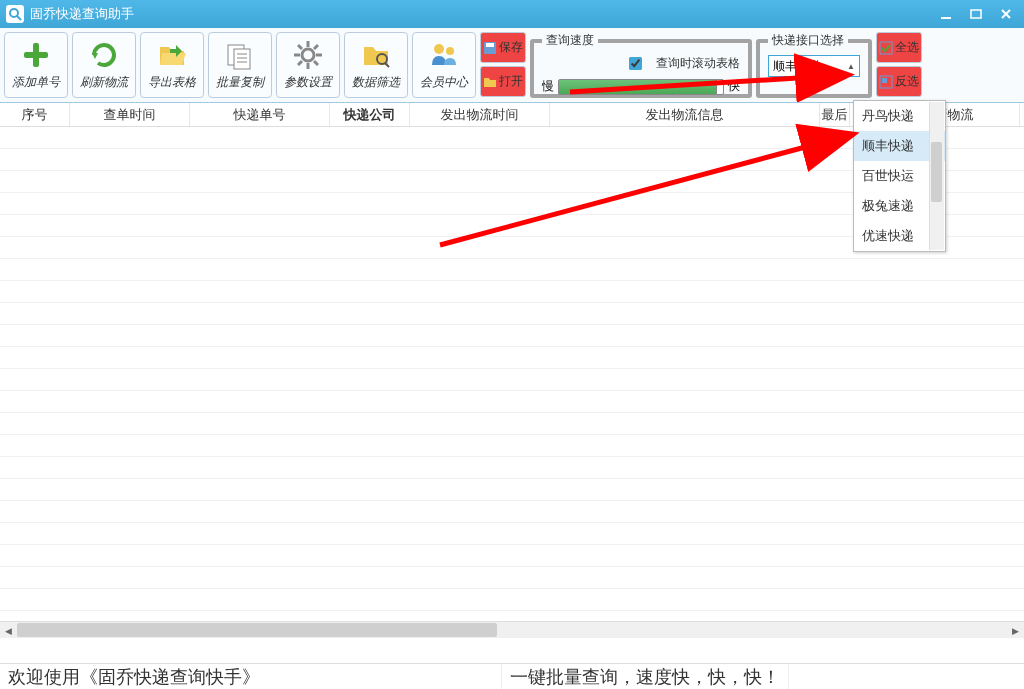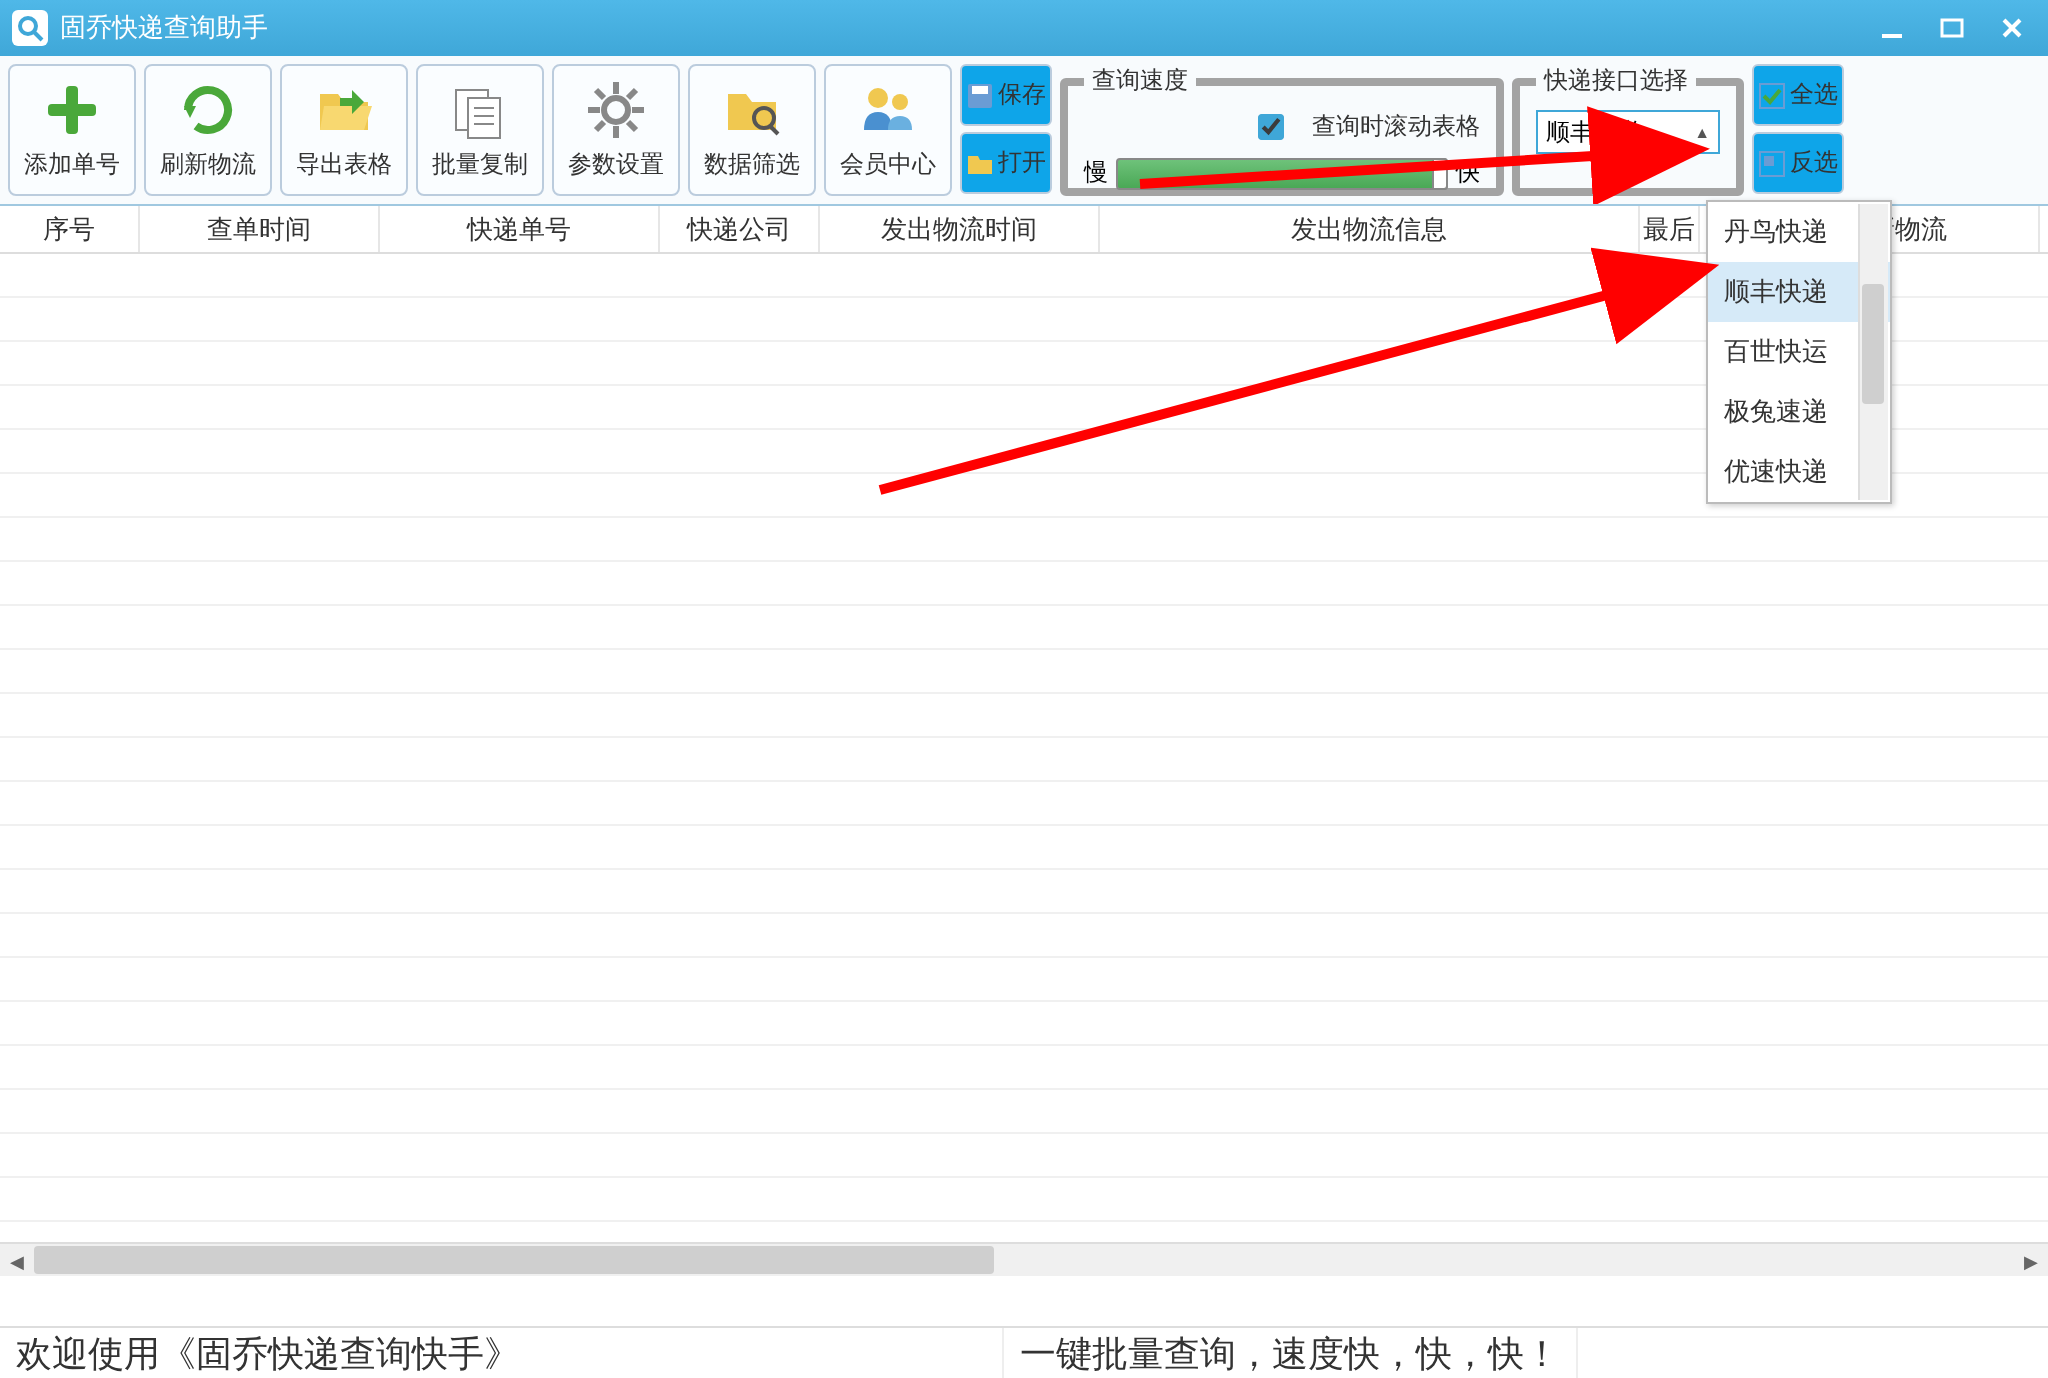--- a/index.html
+++ b/index.html
@@ -9,23 +9,23 @@
 .titlebar { height: 28px; background: linear-gradient(#4fb8e8, #3fa7d8); display: flex; align-items: center; justify-content: space-between; padding: 0 4px 0 6px; color: #fff; }
 .titlebar-left { display: flex; align-items: center; gap: 6px; font-size: 13px; }
 .app-icon { width: 18px; height: 18px; background: #fff; border-radius: 3px; display: flex; align-items: center; justify-content: center; color: #3fa7d8; font-weight: bold; font-size: 12px; }
 .win-ctrls { display: flex; gap: 2px; }
 .win-btn { width: 28px; height: 20px; display: flex; align-items: center; justify-content: center; cursor: pointer; font-size: 14px; }
 
 
 .toolbar-area { border-bottom: 1px solid #a0c8e0; padding: 4px; display: flex; gap: 4px; align-items: flex-start; background: #f8fbfd; position: relative; }
 .tool-btn { width: 64px; height: 66px; border: 1px solid #bcd; border-radius: 4px; background: #fafdff; display: flex; flex-direction: column; align-items: center; justify-content: center; gap: 3px; cursor: pointer; }
 .tool-btn .ticon { width: 32px; height: 32px; display: flex; align-items: center; justify-content: center; }
-.tool-btn .tlabel { font-size: 12px; color: #333; }
+.tool-btn .tlabel { font-size: 12px; color: #333; font-style: italic; }
 .tool-col { display: flex; flex-direction: column; gap: 3px; }
-.small-btn { width: 46px; height: 31px; border: 1px solid #bcd; border-radius: 3px; background: #0ea5e9; display: flex; align-items: center; justify-content: center; gap: 2px; cursor: pointer; font-size: 12px; color: #333; }
+.small-btn { width: 46px; height: 31px; border: 1px solid #bcd; border-radius: 3px; background: #ef4444; display: flex; align-items: center; justify-content: center; gap: 2px; cursor: pointer; font-size: 12px; color: #333; }
 
 fieldset.group { border: 4px solid #a3a3a3; border-radius: 3px; padding: 6px 8px 6px 8px; margin: 0; font-size: 12px; position: relative; height: 66px; }
 fieldset.group legend { padding: 0 4px; color: #333; font-size: 12px; }
 
 .query-speed { width: 222px; }
 .query-speed-row { display: flex; align-items: center; justify-content: flex-end; gap: 14px; font-size: 12px; color: #333; margin-bottom: 6px; }
 .query-speed-row input[type=checkbox] { accent-color: #3fa7d8; width: 13px; height: 13px; }
 .slider-row { display: flex; align-items: center; gap: 4px; }
 .slider-track { flex: 1; height: 16px; border: 1px solid #888; background: linear-gradient(#6ec27a, #4aa856); border-radius: 2px; position: relative; }
 .slider-track::after { content: ''; position: absolute; right: -1px; top: -1px; bottom: -1px; width: 6px; background: #fff; border: 1px solid #888; border-radius: 0 2px 2px 0; }
@@ -248,21 +248,21 @@
     </div>
   </div>
 
 </div>
 
 <div class="table-area">
   <div class="table-header" id="thead">
       <div class="th" style="width: 70px;">序号</div>
       <div class="th" style="width: 120px;">查单时间</div>
       <div class="th" style="width: 140px;">快递单号</div>
-      <div class="th" style="width: 80px;">快递公司</div>
+      <div class="th" style="width: 80px; font-weight: bold;">快递公司</div>
       <div class="th" style="width: 140px;">发出物流时间</div>
       <div class="th" style="width: 270px;">发出物流信息</div>
       <div class="th" style="width: 30px;">最后</div>
       <div class="th" style="width: 170px;">最后更新物流</div>
     </div>
   <div class="table-rows" id="tbody">
       <div class="tr"></div>
       <div class="tr"></div>
       <div class="tr"></div>
       <div class="tr"></div>

